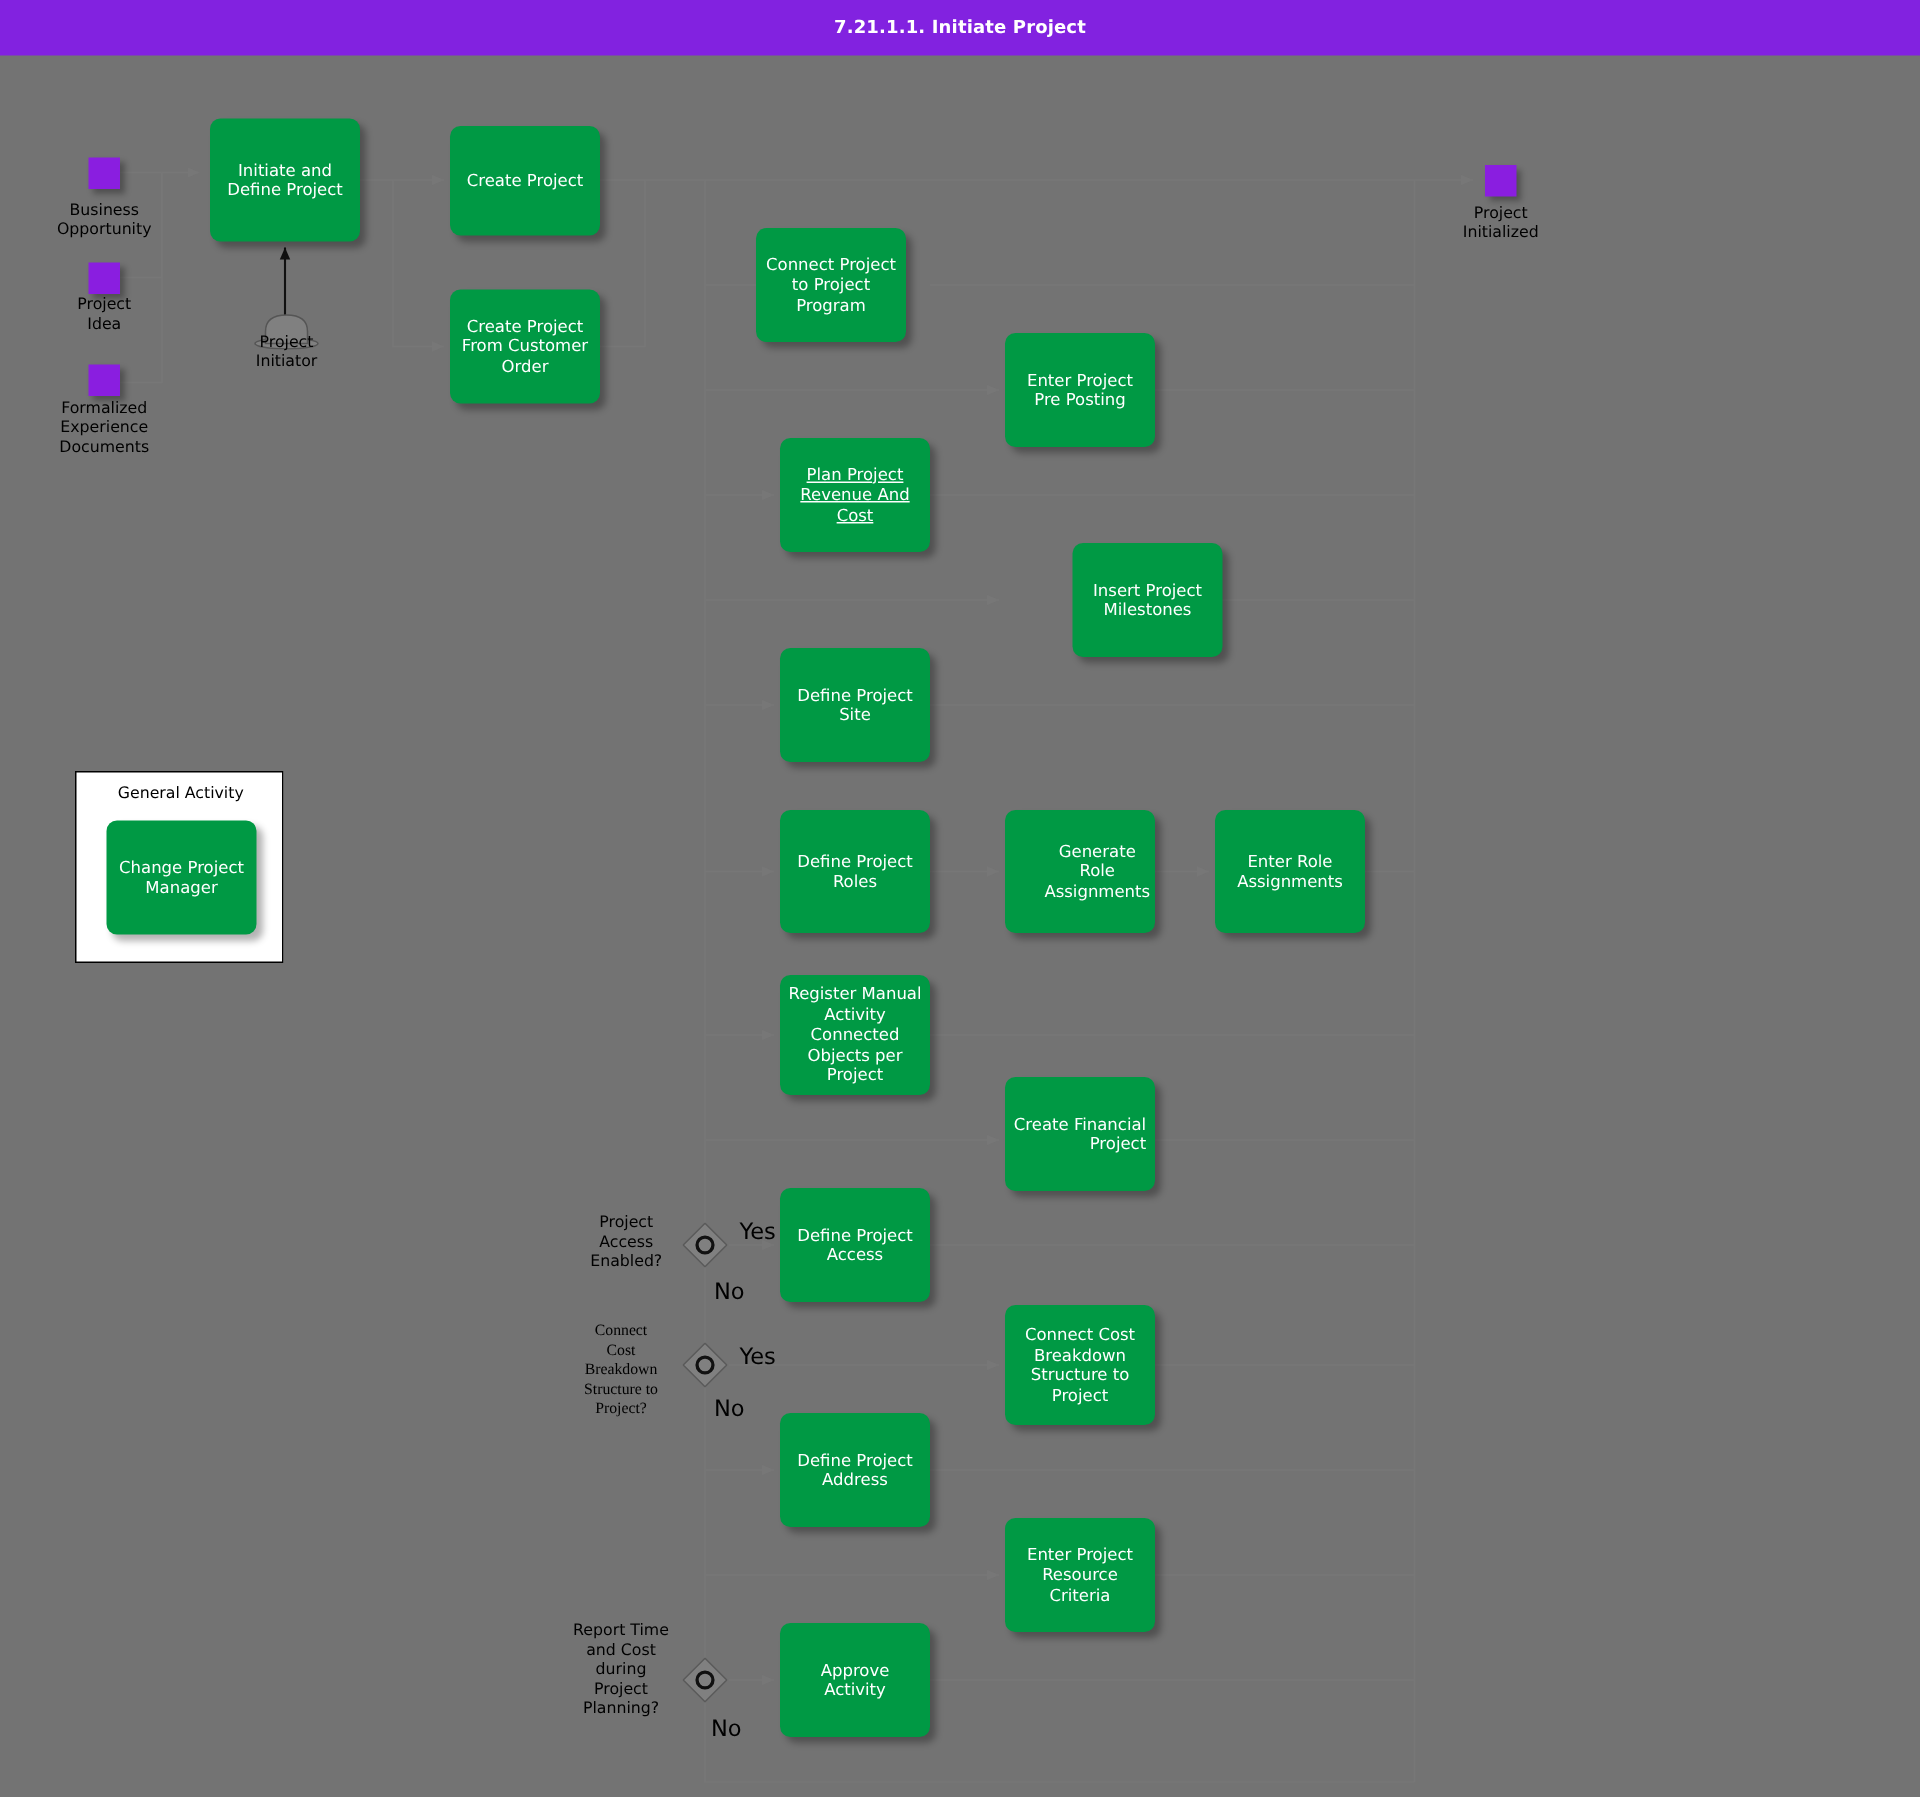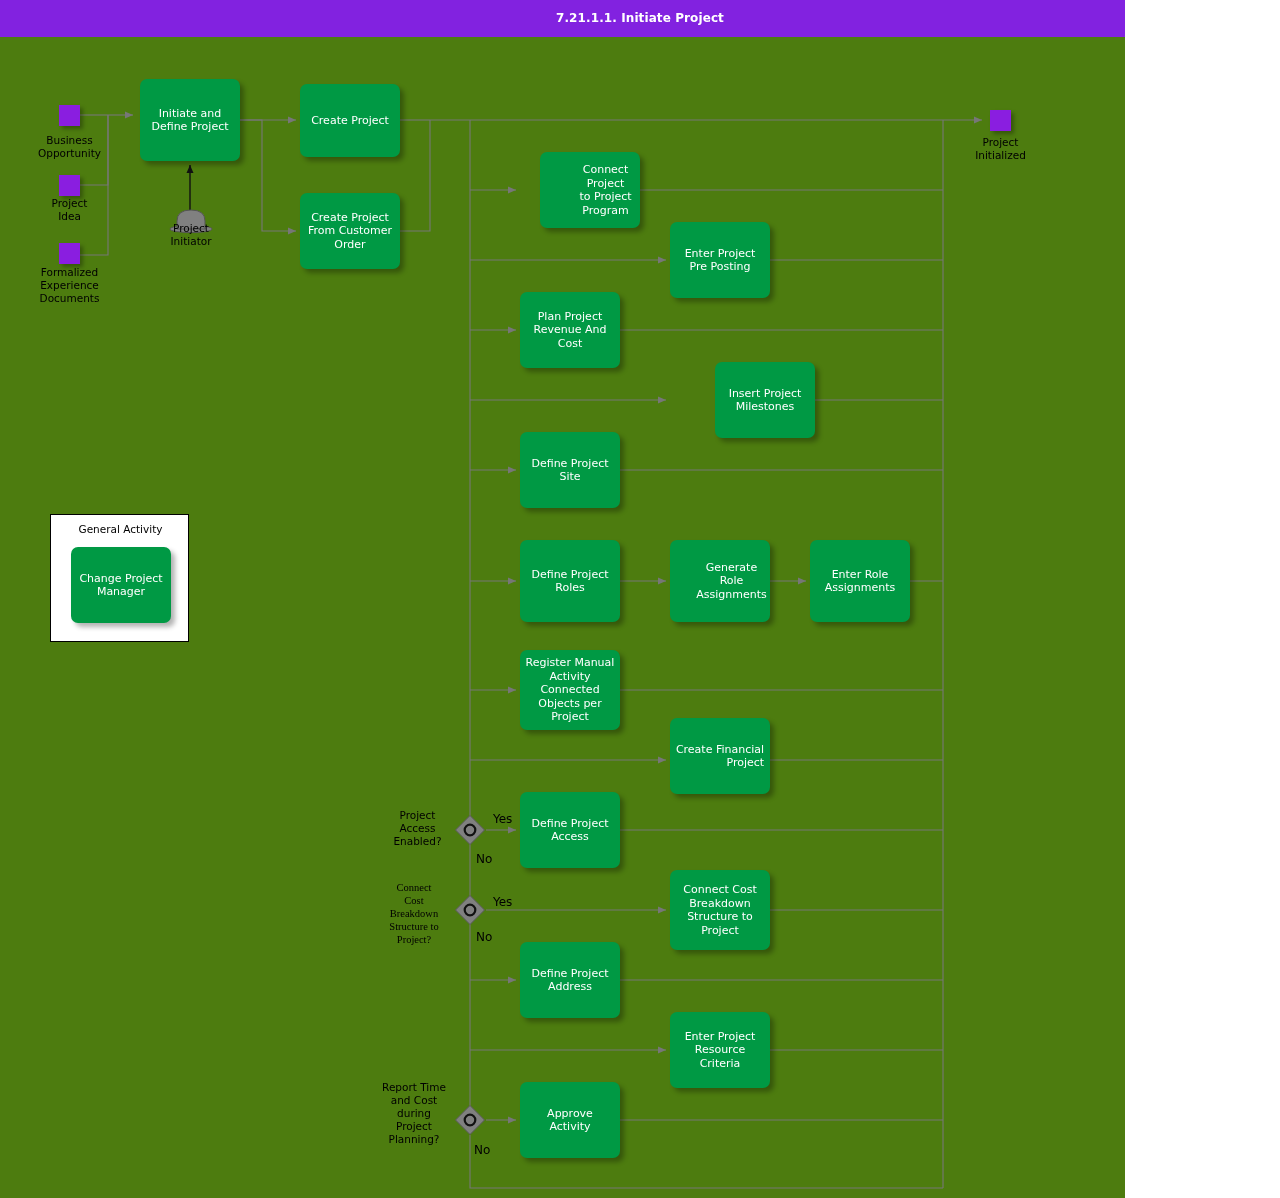--- a/index.html
+++ b/index.html
@@ -5,23 +5,23 @@
   html, body {
     margin: 0;
     padding: 0;
     background: #ffffff;
   }
   body {
     font-family: "DejaVu Sans", sans-serif;
   }
   #canvas {
     position: relative;
-    width: 1125px;
+    width: 1280px;
     height: 1198px;
-    background: #4d7c0f;
+    background: #737373;
     overflow: hidden;
   }
   
   .titlebar {
     position: absolute;
     left: 0;
     top: 0;
     width: 1280px;
     height: 37px;
     background: #8222e0;
@@ -108,21 +108,21 @@
     position: absolute;
     font-size: 10.5px;
     color: #000000;
     text-align: center;
     line-height: 13px;
     font-family: "DejaVu Sans", sans-serif;
     white-space: pre-line;
   }
   .edge-label {
     position: absolute;
-    font-size: 12px;
+    font-size: 15px;
     color: #000000;
     font-family: "DejaVu Sans", sans-serif;
     white-space: nowrap;
   }
   
   .legend {
     position: absolute;
     left: 50px;
     top: 475px;
     width: 139px;
@@ -249,28 +249,28 @@
 
   <div class="act" style="left:140px; top:79px; width:100px; height:82px;">Initiate and
 Define Project</div>
 
   <div class="act" style="left:300px; top:84px; width:100px; height:73px;">Create Project</div>
 
   <div class="act" style="left:300px; top:193px; width:100px; height:76px;">Create Project
 From Customer
 Order</div>
 
-  <div class="act" style="left:540px; top:152px; width:100px; height:76px;padding-left:36px;">Connect Project
+  <div class="act" style="left:504px; top:152px; width:100px; height:76px;">Connect Project
 to Project
 Program</div>
 
   <div class="act" style="left:670px; top:222px; width:100px; height:76px;">Enter Project
 Pre Posting</div>
 
-  <div class="act" style="left:520px; top:292px; width:100px; height:76px;">Plan Project
+  <div class="act" style="left:520px; top:292px; width:100px; height:76px;text-decoration:underline;">Plan Project
 Revenue And
 Cost</div>
 
   <div class="act" style="left:670px; top:362px; width:100px; height:76px;margin-left:45px;">Insert Project
 Milestones</div>
 
   <div class="act" style="left:520px; top:432px; width:100px; height:76px;">Define Project
 Site</div>
 
   <div class="act" style="left:520px; top:540px; width:100px; height:82px;">Define Project

